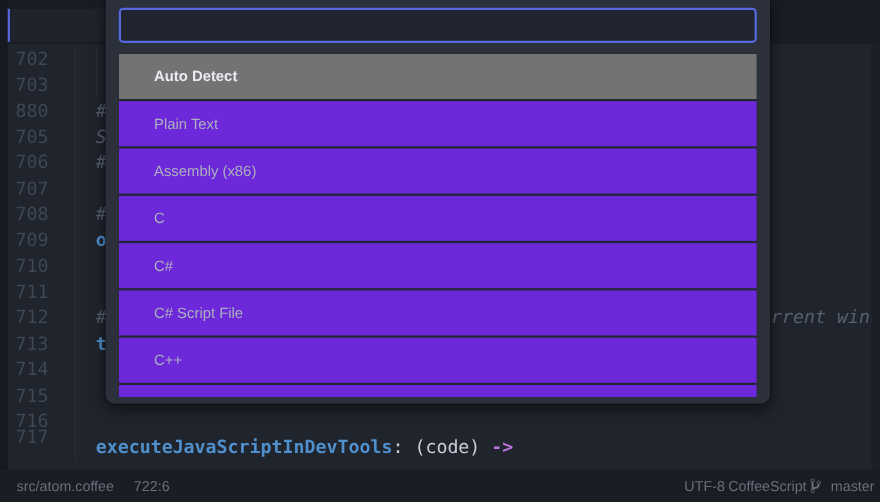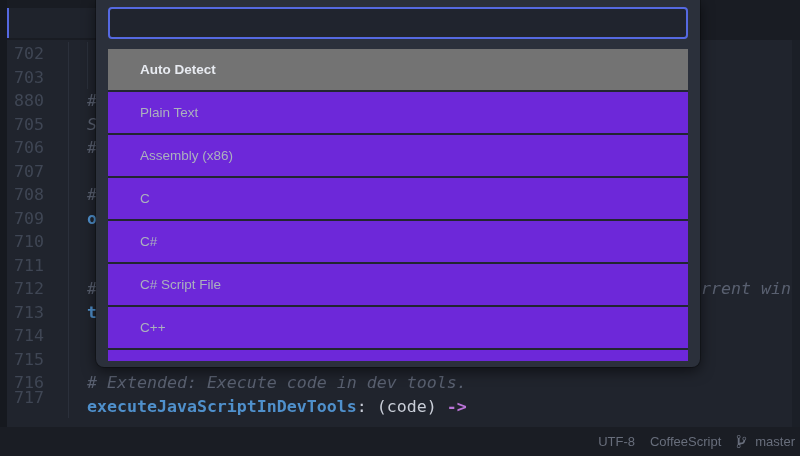--- a/index.html
+++ b/index.html
@@ -35,21 +35,21 @@
   #modal-input{position:absolute;left:12px;top:7px;width:580px;height:32px;box-sizing:border-box;
     background:#20242e;border:2px solid #5569e1;border-radius:4px;outline:none;color:#d7dae0;
     font-family:"Liberation Sans",sans-serif;font-size:14px;padding:0 8px;}
   #grammar-list{position:absolute;left:12px;top:49px;width:580px;height:312px;overflow:hidden;background:#222631;}
   .g-item{height:41px;line-height:41px;margin-bottom:2px;background:#6d28d9;padding-left:32px;
     font-size:13.5px;color:#abb1bd;box-sizing:border-box;}
   .g-item.selected{background:#737373;color:#e8ebf1;font-weight:700;}
   
   #status-bar{position:absolute;left:0;top:427px;width:800px;height:29px;background:#1a1d24;z-index:12;}
   #sb-left{position:absolute;left:15px;top:0;height:29px;display:flex;align-items:center;gap:18px;}
-  #sb-right{position:absolute;right:5px;top:0;height:29px;display:flex;align-items:center;gap:15px;}
+  #sb-right{position:absolute;right:5px;top:0;height:29px;display:flex;align-items:center;gap:3px;}
   .sb-text{font-size:13px;color:#686e7c;}
   #branch-group{display:flex;align-items:center;gap:8px;}
   #branch-group svg{display:block;}
 </style>
 </head>
 <body>
 
 <div id="left-col"></div>
 
 <div id="bg-input"></div>
@@ -84,41 +84,44 @@
       <div class="cline" style="top: 119.5px;"></div>
       <div class="cline" style="top: 143px;"><span class="seg-comment"># Extended: Open the dev tools for the current window.</span></div>
       <div class="cline" style="top: 166.5px;"><span class="seg-method">openDevTools</span><span class="seg-plain">: </span><span class="seg-arrow">-&gt;</span></div>
       <div class="cline" style="top: 190px;"></div>
       <div class="cline" style="top: 213.5px;"></div>
       <div class="cline" style="top: 237px;"><span class="seg-comment"># Extended: Toggle the visibility of the dev tools for the cu</span></div>
       <span class="cline seg-comment" style="top: 237px; left: 694px;">rrent window.</span>
       <div class="cline" style="top: 260.5px;"><span class="seg-method">toggleDevTools</span><span class="seg-plain">: </span><span class="seg-arrow">-&gt;</span></div>
       <div class="cline" style="top: 284px;"></div>
       <div class="cline" style="top: 307.5px;"></div>
-      <div class="cline" style="top: 331px;"><span class="seg-comment"># Extended: Execute code in dev tools.</span></div>
       <div class="cline" style="top: 354.5px;"><span class="seg-method">executeJavaScriptInDevTools</span><span class="seg-plain">: </span><span class="seg-plain">(code) </span><span class="seg-arrow">-&gt;</span></div>
     </div>
   <div id="scroll-strip"></div>
 </div>
 
 <div id="modal">
   <input id="modal-input" value="" placeholder="" style="">
   <div id="grammar-list">
       <div class="g-item selected"><span>Auto Detect</span></div>
       <div class="g-item"><span>Plain Text</span></div>
       <div class="g-item"><span>Assembly (x86)</span></div>
       <div class="g-item"><span>C</span></div>
       <div class="g-item"><span>C#</span></div>
       <div class="g-item"><span>C# Script File</span></div>
       <div class="g-item"><span>C++</span></div>
       <div class="g-item partial"><span></span></div>
     </div>
 </div>
 
 <div id="status-bar">
+  <div id="sb-left">
+    <span class="sb-text">src/atom.coffee</span>
+    <span class="sb-text">722:6</span>
+  </div>
   <div id="sb-right">
     <span class="sb-text">UTF-8</span>
     <span class="sb-text">CoffeeScript</span>
     <span id="branch-group">
       <span>
         <svg width="11" height="15" viewBox="0 0 10 16" fill="#686e7c" xmlns="http://www.w3.org/2000/svg">
           <path d="M10 5c0-1.11-.89-2-2-2a1.99 1.99 0 0 0-1 3.72v.3c-.02.52-.23.98-.63 1.38-.4.4-.86.61-1.38.63-.83.02-1.48.16-2 .45V4.72a1.99 1.99 0 0 0-1-3.72C.88 1 0 1.89 0 3a2 2 0 0 0 1 1.72v6.56c-.59.35-1 .99-1 1.72 0 1.11.89 2 2 2 1.11 0 2-.89 2-2 0-.53-.2-1-.53-1.36.09-.06.48-.41.59-.47.25-.11.56-.17.94-.17 1.05-.05 1.95-.45 2.75-1.25S8.95 7.77 9 6.73h-.02C9.59 6.37 10 5.73 10 5zM2 1.8c.66 0 1.2.55 1.2 1.2 0 .65-.55 1.2-1.2 1.2C1.35 4.2.8 3.65.8 3c0-.65.55-1.2 1.2-1.2zm0 12.41c-.66 0-1.2-.55-1.2-1.2 0-.65.55-1.2 1.2-1.2.65 0 1.2.55 1.2 1.2 0 .65-.55 1.2-1.2 1.2zM8 6.2c-.66 0-1.2-.55-1.2-1.2 0-.65.55-1.2 1.2-1.2.65 0 1.2.55 1.2 1.2 0 .65-.55 1.2-1.2 1.2z"></path>
         </svg>
       </span>
       <span class="sb-text">master</span>

